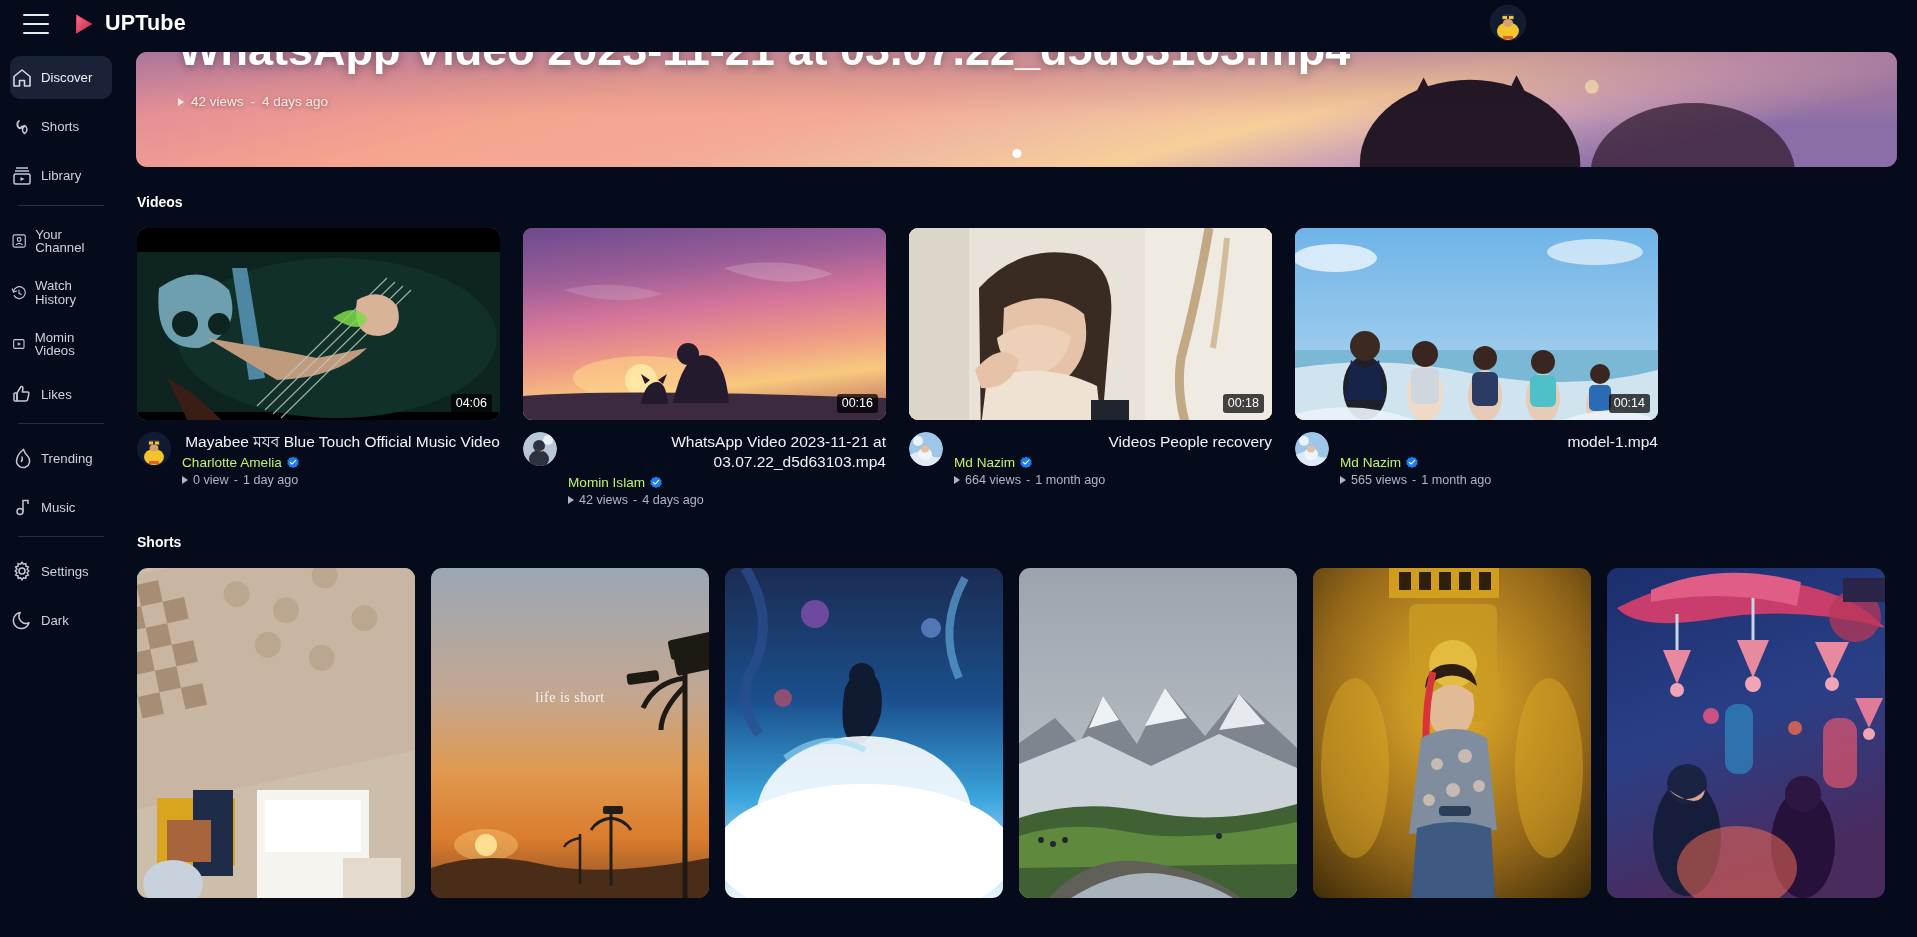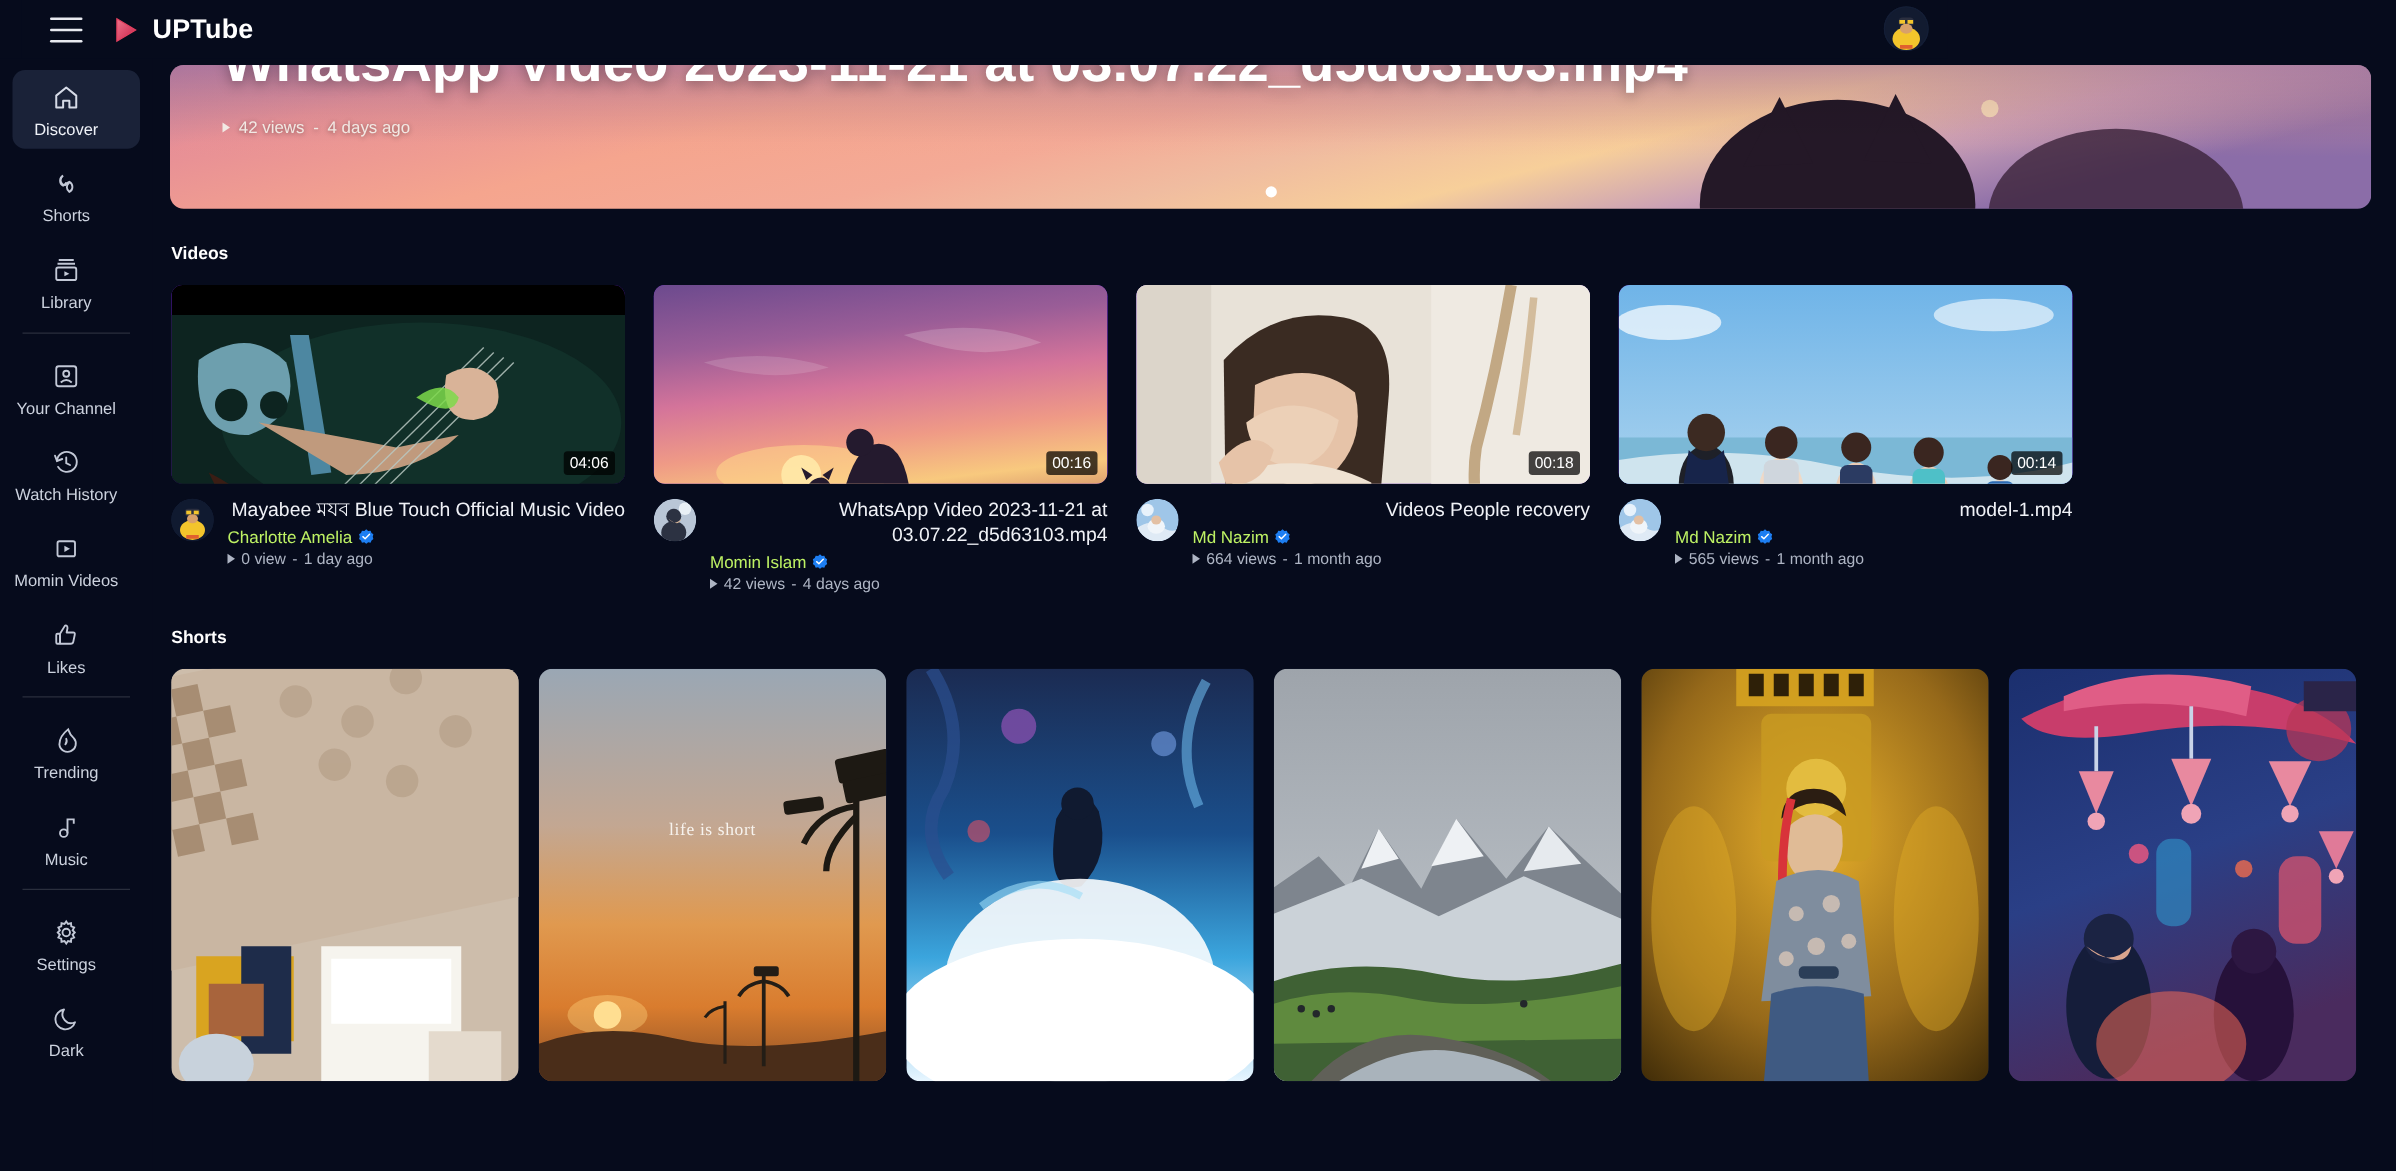--- a/index.html
+++ b/index.html
@@ -6,21 +6,21 @@
   html, body {
     width: 1917px; height: 937px;
     background: #060b1c;
     font-family: "Liberation Sans", sans-serif;
     overflow: hidden;
     color: #e8eaf0;
   }
 
   
   .topbar {
-    position: absolute; top: 0; left: 17px;
+    position: absolute; top: 0; left: 0;
     width: 1541px; height: 47px;
     background: #060b1c;
     display: flex; align-items: center;
     z-index: 40;
   }
   .hamburger {
     width: 26px; height: 20px;
     margin-left: 23px; margin-right: 22px;
     display: flex; flex-direction: column; justify-content: space-between;
     cursor: pointer;
@@ -59,21 +59,21 @@
     width: 122px; height: 890px;
     background: #060b1c;
     padding-top: 9px;
     z-index: 30;
     overflow: hidden;
   }
   .navitem {
     width: 102px; margin: 0 auto 6px auto;
     padding: 10px 16px 9px 0;
     border-radius: 10px;
-    display: flex; flex-direction: column; align-items: center; gap: 7px;
+    display: flex; flex-direction: row; align-items: center; gap: 7px;
     cursor: pointer;
     color: #c2c8d6;
   }
   .navitem.active { background: #1a2238; }
   .navitem .lbl { font-size: 13.2px; color: #ccd2de; line-height: 1; }
   .navitem.active .lbl { color: #eef1f7; }
   .navdiv { width: 86px; height: 1px; background: #2a2f3d; margin: 8px auto 12px auto; }
   .ico { width: 24px; height: 24px; display: block; }
 
   
@@ -122,23 +122,23 @@
 
   .videogrid {
     display: grid;
     grid-template-columns: repeat(4, 363px);
     gap: 23px;
     margin-left: 15px;
   }
   .vcard { cursor: pointer; }
   .thumb {
     position: relative;
-    width: 363px; height: 159px;
+    width: 363px; height: 192px;
     border-radius: 9px; overflow: hidden;
-    background: #6d28d9;
+    background: #ef4444;
   }
   .thumb .pic { position: absolute; inset: 0; }
   .duration {
     position: absolute; right: 8px; bottom: 7px;
     font-size: 12.5px; color: #fff;
     background: rgba(0,0,0,.72);
     padding: 1px 5px; border-radius: 3px;
     line-height: 1.4;
   }
   .vinfo { display: flex; gap: 11px; margin-top: 12px; text-align: right; }

